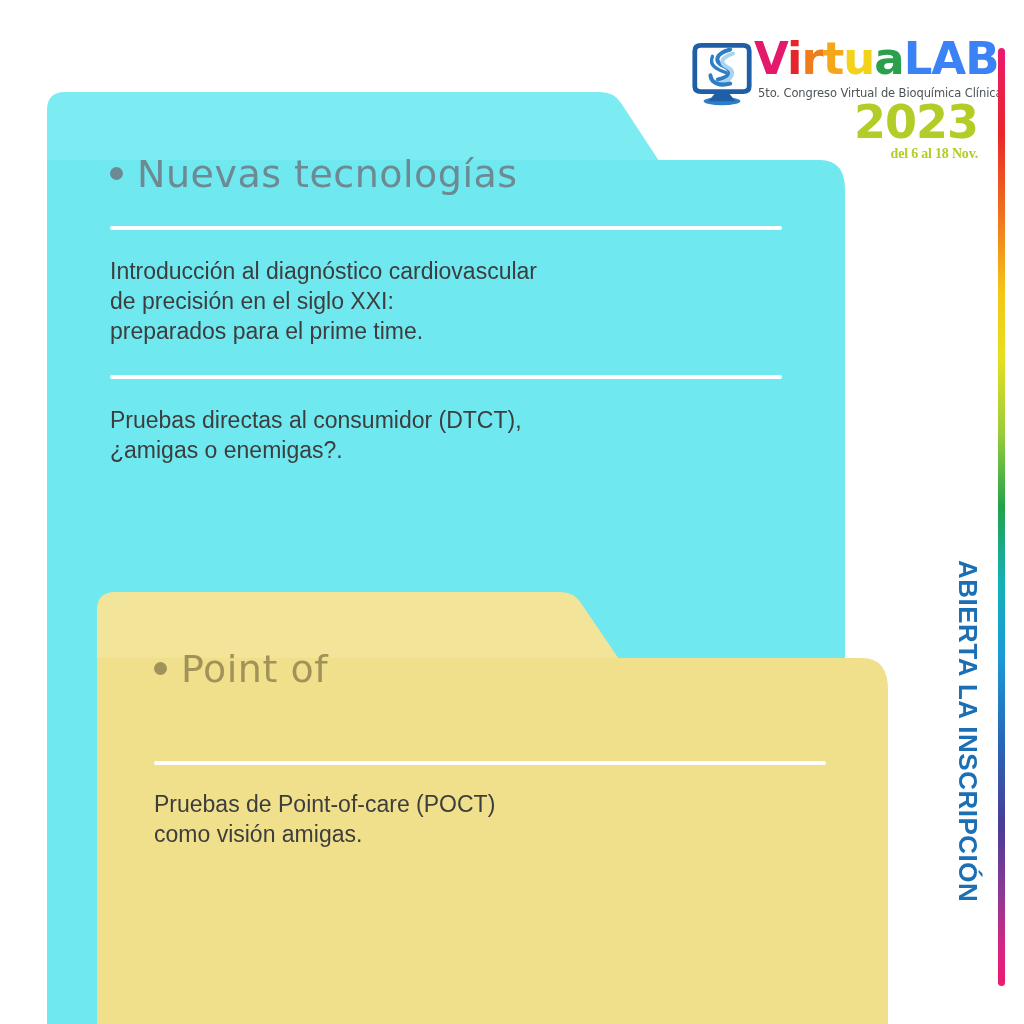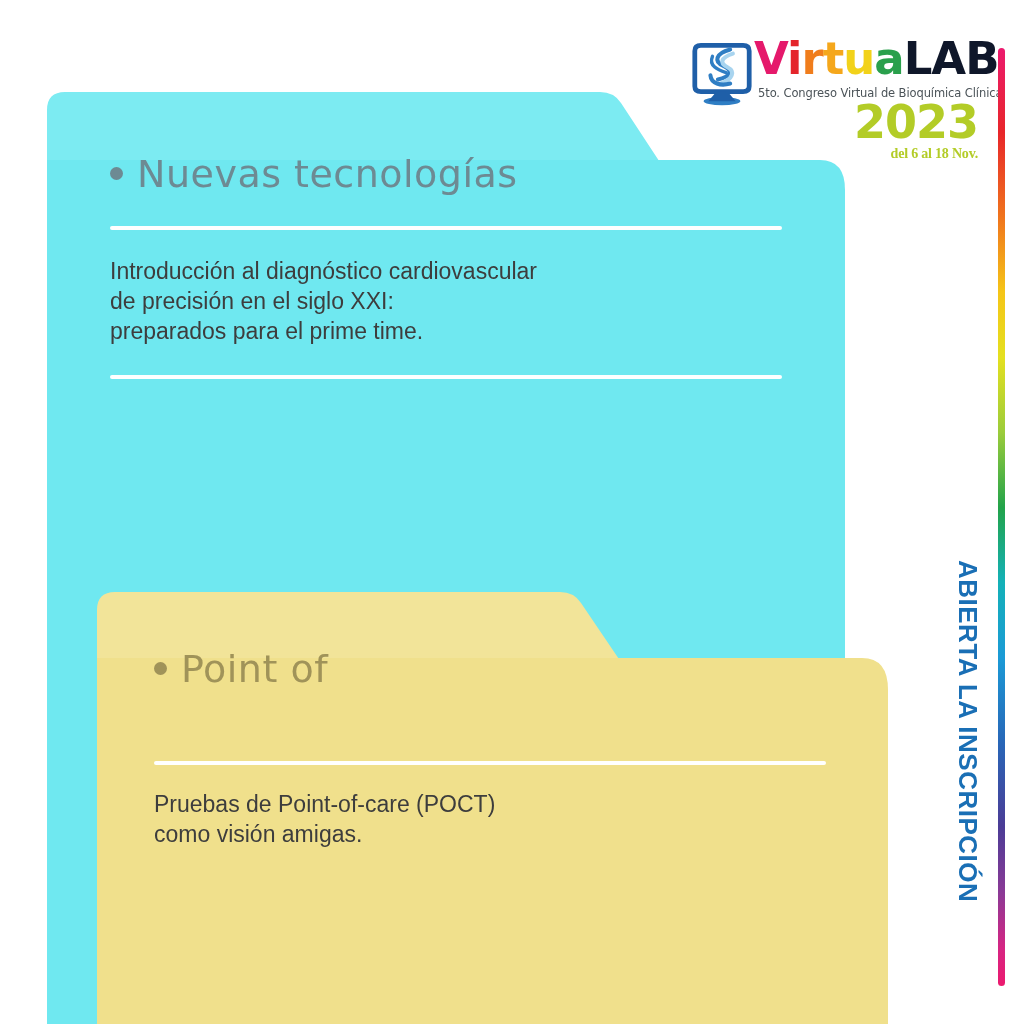--- a/index.html
+++ b/index.html
@@ -95,21 +95,21 @@
     letter-spacing: -1px;
     line-height: 1;
     white-space: nowrap;
   }
   .logo-wordmark .l1 { color: #e5196b; }
   .logo-wordmark .l2 { color: #e4252b; }
   .logo-wordmark .l3 { color: #f07d1c; }
   .logo-wordmark .l4 { color: #f5a71b; }
   .logo-wordmark .l5 { color: #f2d21a; }
   .logo-wordmark .l6 { color: #2aa04c; }
-  .logo-wordmark .l7 { color: #0f172a; }
+  .logo-wordmark .l7 { color: #3b82f6; }
 
   .logo-tagline {
     position: absolute;
     left: 70px;
     top: 50px;
     font-family: "DejaVu Sans", sans-serif;
     font-size: 11.5px;
     color: #4b5358;
     letter-spacing: -0.1px;
     white-space: nowrap;
@@ -257,20 +257,22 @@
     </div>
 
     <div class="divider blue-1"></div>
 
     <div class="body-text p1">Introducción al diagnóstico cardiovascular
 de precisión en el siglo XXI:
 preparados para el prime time.</div>
 
     <div class="divider blue-2"></div>
 
+    <div class="body-text p2">Pruebas directas al consumidor (DTCT),
+¿amigas o enemigas?.</div>
   </div>
 
   <div class="folder-yellow-content">
 
     <div class="folder-title yellow">
       <span class="bullet-dot yellow"></span><span>Point of</span><br>
     </div>
 
     <div class="divider yellow-1"></div>
 

